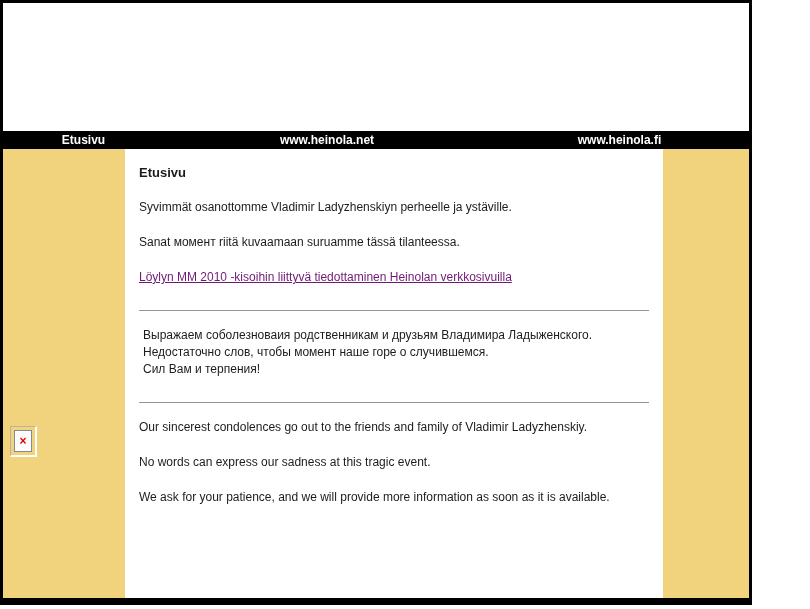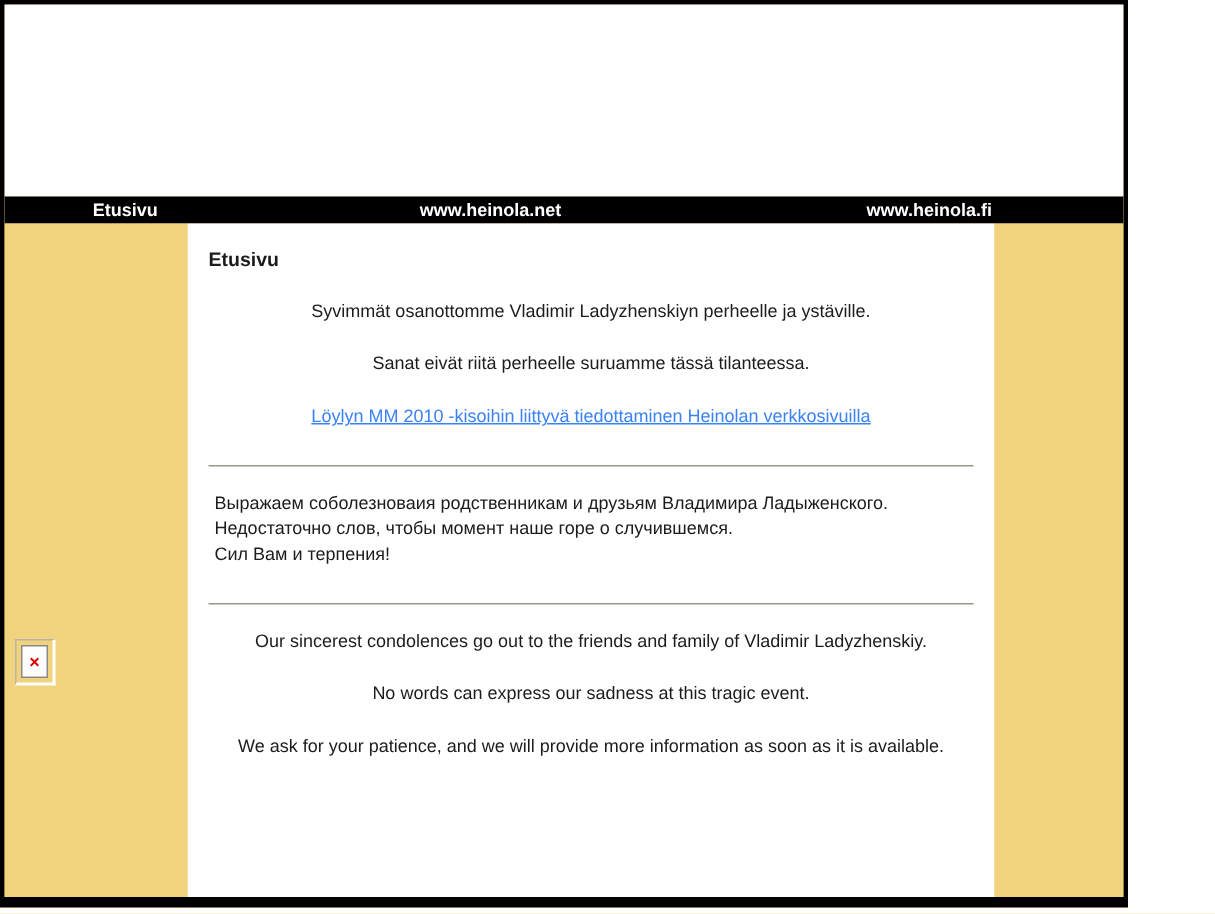--- a/index.html
+++ b/index.html
@@ -53,24 +53,23 @@
     flex:1;
     background:#f1d37d;
   }
   .col-main h3{
     font-size:13px;
     margin:0 0 18px 0;
     color:#1c1c1c;
   }
   .col-main p{
     margin:0 0 18px 0;
-    text-align:center;
   }
   .content-link{
-    color:#3b82f6;
+    color:#701a75;
     text-decoration:underline;
     cursor:pointer;
   }
   hr.sep{
     border:none;
     border-top:1px solid #9b968a;
     margin:24px 0 16px 0;
   }
   .ru-block{margin:0 0 4px 4px;}
   .broken-img{
@@ -122,21 +121,21 @@
         <span class="broken-inner">
           <span class="red-x">×</span>
         </span>
       </div>
     </div>
 
     <div class="col-main">
       <h3>Etusivu</h3>
 
       <p>Syvimmät osanottomme Vladimir Ladyzhenskiyn perheelle ja ystäville.</p>
-      <p>Sanat eivät riitä perheelle suruamme tässä tilanteessa.</p>
+      <p>Sanat момент riitä kuvaamaan suruamme tässä tilanteessa.</p>
 
       <p>
         <a class="content-link">Löylyn MM 2010 -kisoihin liittyvä tiedottaminen Heinolan verkkosivuilla</a>
       </p>
 
       <hr class="sep">
 
       <div class="ru-block">
         <div>Выражаем соболезноваия родственникам и друзьям Владимира Ладыженского.</div>
         <div>Недостаточно слов, чтобы момент наше горе о случившемся.</div>

